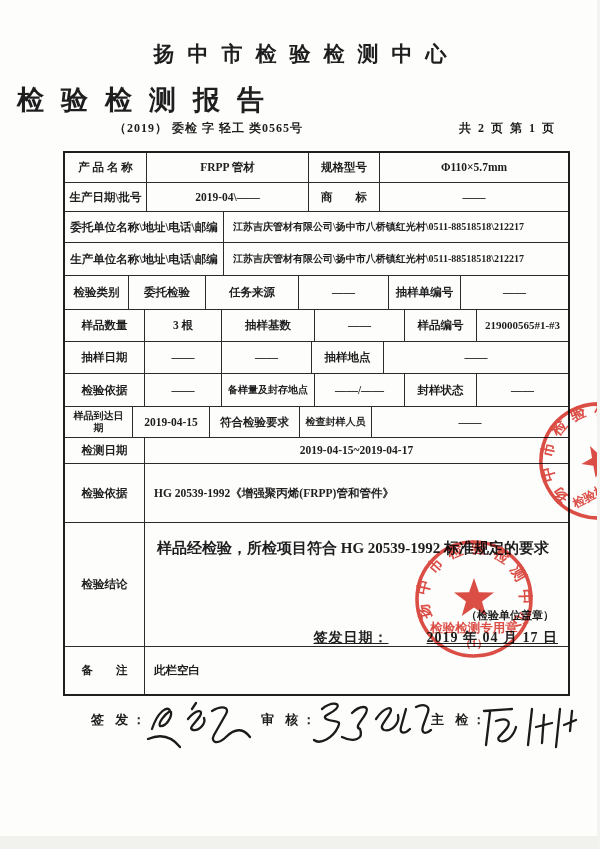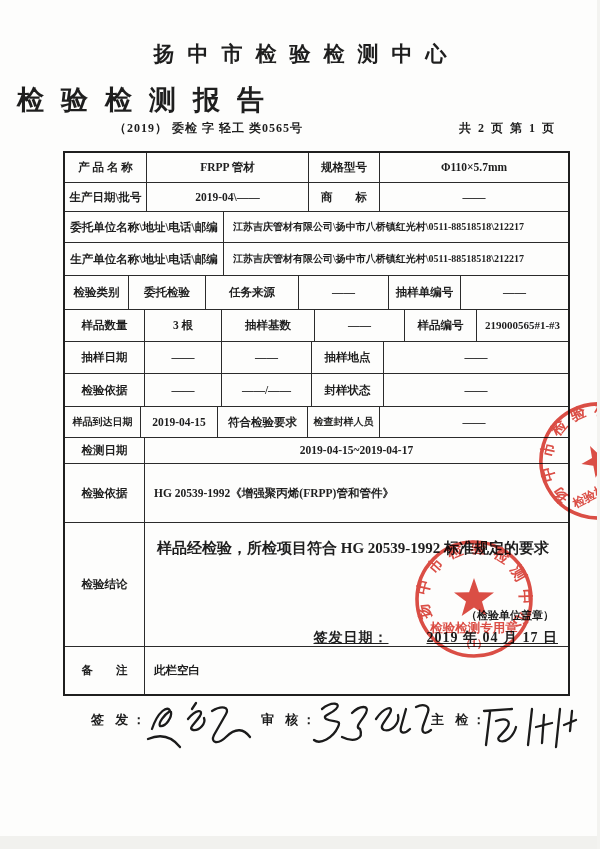--- a/index.html
+++ b/index.html
@@ -113,27 +113,28 @@
       <div class="cell" style="width:80px">抽样日期</div>
       <div class="cell" style="width:77px">——</div>
       <div class="cell" style="width:90px">——</div>
       <div class="cell" style="width:72px">抽样地点</div>
       <div class="cell" style="flex:1">——</div>
     </div>
 
     <div class="row" style="height:32px">
       <div class="cell" style="width:80px">检验依据</div>
       <div class="cell" style="width:77px">——</div>
+      <div class="cell small" style="width:93px">备样量及封存地点</div>
       <div class="cell" style="width:90px">——/——</div>
       <div class="cell" style="width:72px">封样状态</div>
       <div class="cell" style="flex:1">——</div>
     </div>
 
     <div class="row" style="height:30px">
-      <div class="cell small" style="width:76px">样品到达日期</div>
+      <div class="cell small" style="width:68px">样品到达日期</div>
       <div class="cell" style="width:77px">2019-04-15</div>
       <div class="cell" style="width:90px">符合检验要求</div>
       <div class="cell small" style="width:72px">检查封样人员</div>
       <div class="cell" style="flex:1">——</div>
     </div>
 
     <div class="row" style="height:25px">
       <div class="cell" style="width:80px">检测日期</div>
       <div class="cell" style="flex:1">2019-04-15~2019-04-17</div>
     </div>

